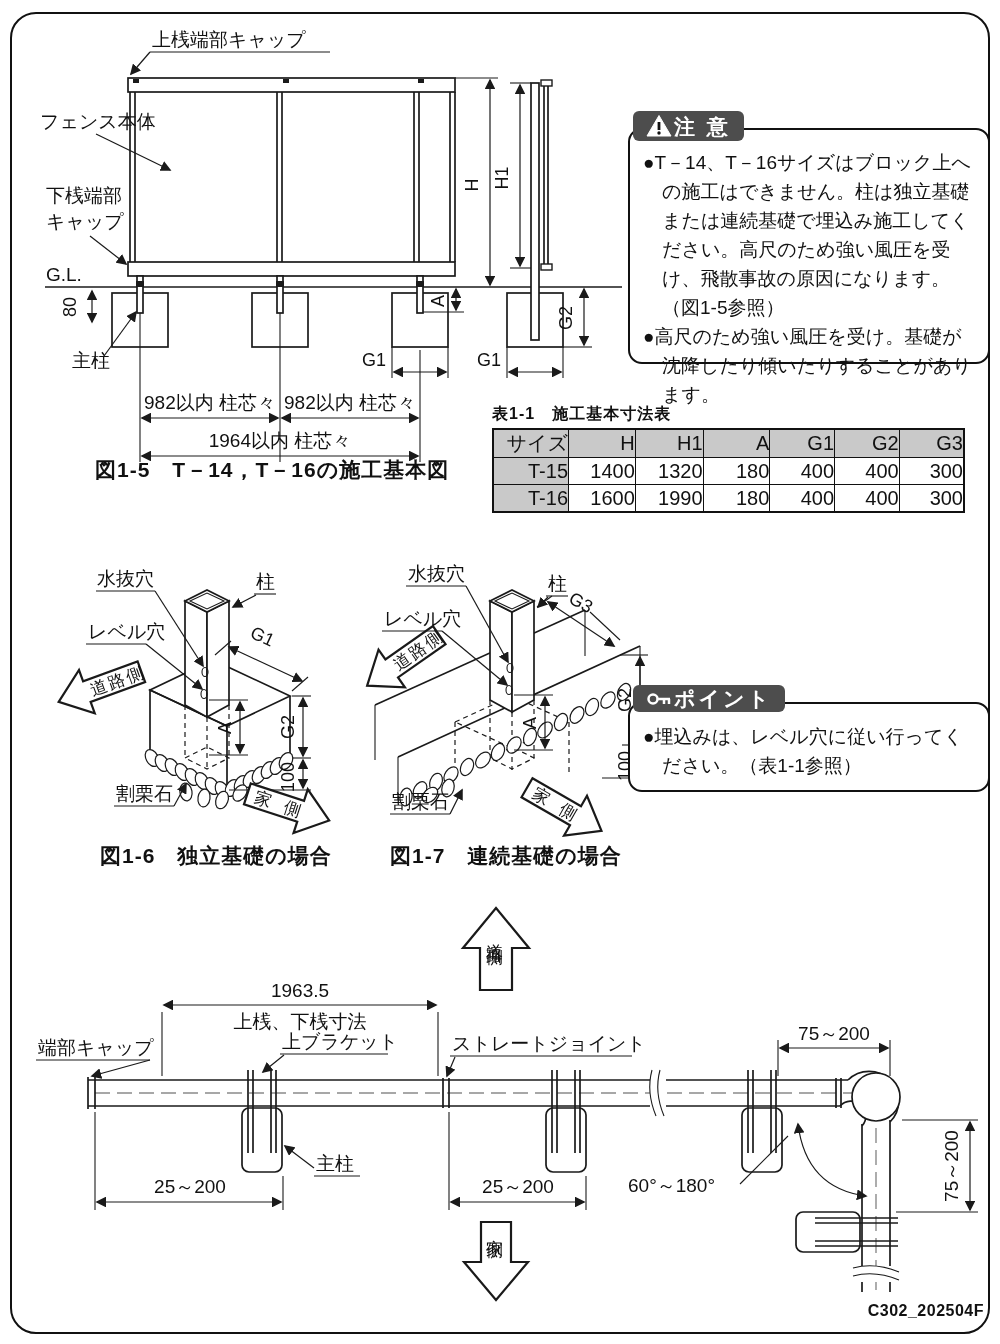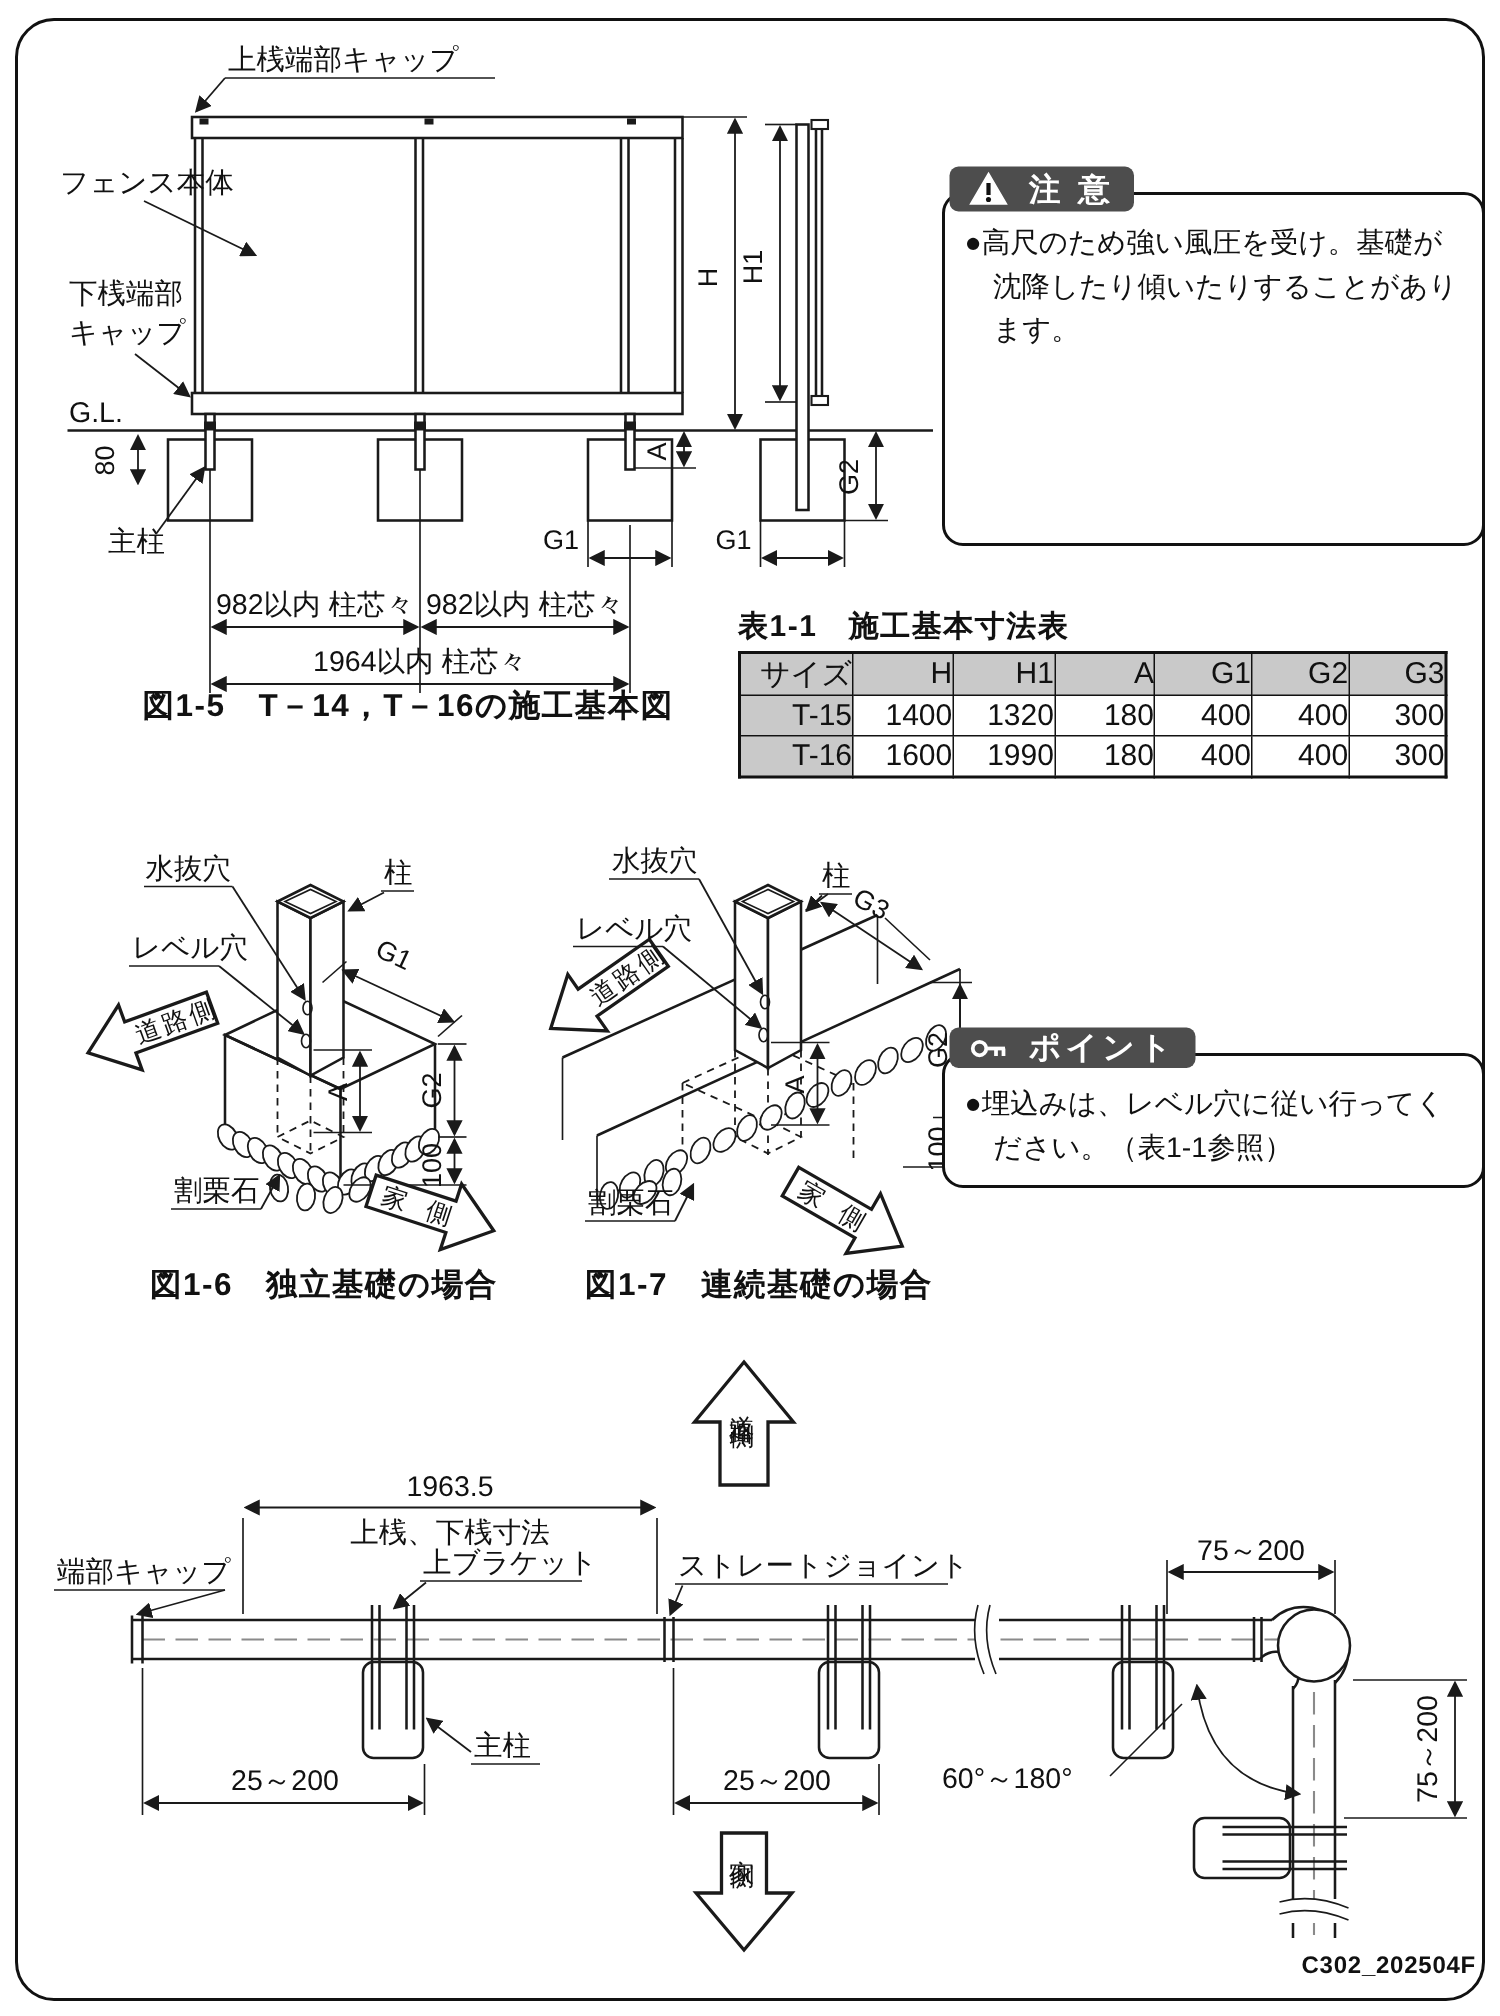--- a/index.html
+++ b/index.html
@@ -11,26 +11,26 @@
   svg text{font-family:"Liberation Sans","DejaVu Sans",sans-serif;fill:#111;}
   .ln{stroke:#1a1a1a;stroke-width:1.7;fill:none;}
   .lnw{stroke:#1a1a1a;stroke-width:1.7;fill:#fff;}
   .thin{stroke:#1a1a1a;stroke-width:1.1;fill:none;}
   .dash{stroke:#1a1a1a;stroke-width:1.2;fill:none;stroke-dasharray:5 4;}
   .dim{stroke:#1a1a1a;stroke-width:1.2;fill:none;}
   .stone{stroke:#1a1a1a;stroke-width:1.2;fill:#fff;}
   .arrowpoly{stroke:#1a1a1a;stroke-width:2.2;fill:#fff;}
   .t19{font-size:19px;} .t18{font-size:18px;} .t17{font-size:17px;}
   .caption{position:absolute;font-size:21px;font-weight:bold;letter-spacing:1px;}
-  .table-title{font-size:20px;font-weight:bold;margin-bottom:3px;letter-spacing:1px;}
+  .table-title{font-size:16px;font-weight:bold;margin-bottom:3px;letter-spacing:1px;}
   .dimtable{border-collapse:collapse;border:2.5px solid #111;background:#fff;}
   .dimtable td{border:1.6px solid #111;text-align:right;font-size:20px;height:26px;padding:0;}
   .dimtable td.gray{background:#c9c9c9;}
   .notice{position:absolute;width:358px;border:2.5px solid #111;border-radius:14px;background:#fff;}
-  .notice-tab{position:absolute;top:-19px;left:3px;display:flex;align-items:center;gap:14px;
+  .notice-tab{position:absolute;top:-19px;left:3px;display:flex;align-items:center;gap:2px;
         background:#4d4d4d;color:#fff;font-size:21px;font-weight:bold;border-radius:6px;
         padding:3px 13px;letter-spacing:3px;line-height:1;}
   .notice-body{padding:18px 12px 10px 13px;font-size:19px;line-height:29px;}
   .bullet{margin:0;padding-left:19px;text-indent:-19px;}
   .vtext{position:absolute;writing-mode:vertical-rl;text-orientation:upright;
         font-size:17px;letter-spacing:3px;line-height:1;}
   .code{position:absolute;right:16px;top:1302px;font-size:16px;font-weight:bold;letter-spacing:.5px;}
 </style>
 </head>
 <body>
@@ -147,20 +147,21 @@
   <div class="notice" style="left:628px;top:128px;height:232px;">
     <div class="notice-tab">
       <svg width="26" height="24" viewBox="0 0 26 24" style="position:static;">
         <path d="M13,1.5 L25,22 L1,22 Z" fill="#fff" stroke="#fff" stroke-width="1"></path>
         <rect x="11.6" y="8" width="2.8" height="8" fill="#111"></rect>
         <circle cx="13" cy="19" r="1.7" fill="#111"></circle>
       </svg>
       <span>注 意</span>
     </div>
     <div class="notice-body">
+      <p class="bullet">●T－14、T－16サイズはブロック上への施工はできません。柱は独立基礎または連続基礎で埋込み施工してください。高尺のため強い風圧を受け、飛散事故の原因になります。（図1-5参照）</p>
       <p class="bullet">●高尺のため強い風圧を受け。基礎が沈降したり傾いたりすることがあります。</p>
     </div>
   </div>
 
   <div style="position:absolute;left:492px;top:404px;width:473px;">
     <div class="table-title">表1-1　施工基本寸法表</div>
     <table class="dimtable">
       <colgroup>
           <col style="width:76px">
           <col style="width:67px">

